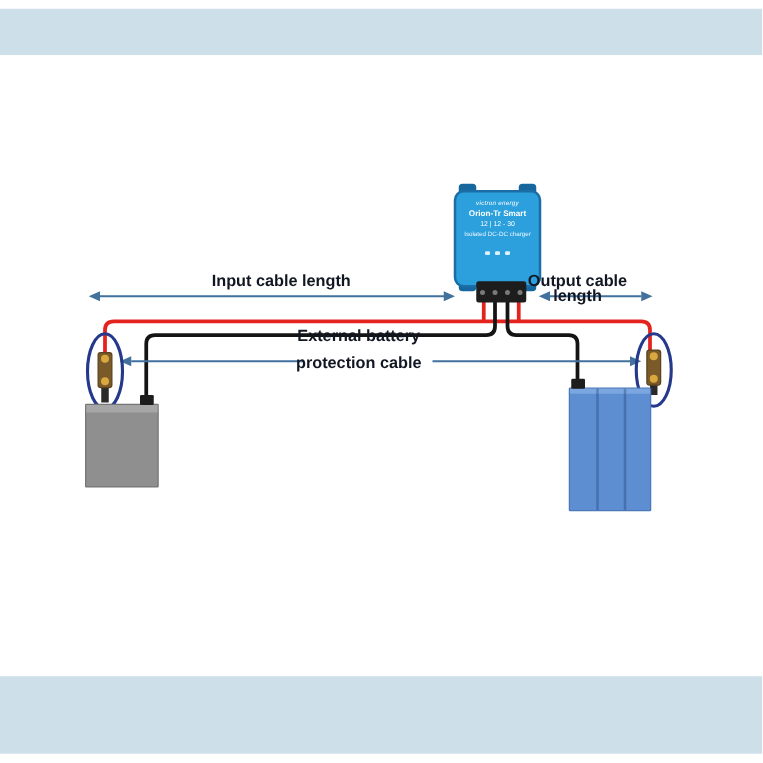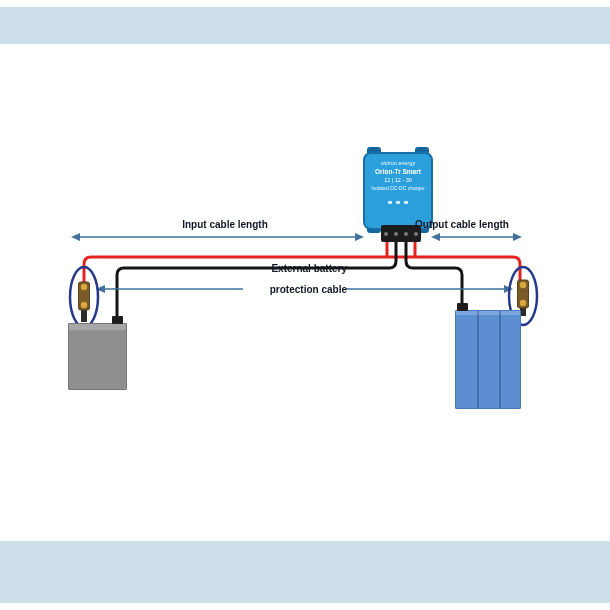--- a/index.html
+++ b/index.html
@@ -5,21 +5,21 @@
   html,body{margin:0;padding:0;background:#ffffff;}
   .scene{position:relative;width:610px;height:610px;background:#ffffff;overflow:hidden;
          font-family:"Liberation Sans", sans-serif;}
   .band{position:absolute;left:0;width:610px;background:#cddfe9;}
   .band.top{top:7px;height:37px;}
   .band.bottom{top:541px;height:62px;}
 
   .wire-layer{position:absolute;left:0;top:0;z-index:1;}
 
   
-  .anno{position:absolute;z-index:5;font-size:10px;font-weight:bold;color:#111722;
+  .anno{position:absolute;z-index:5;font-size:13px;font-weight:bold;color:#111722;
         text-align:center;line-height:12px;}
   .anno.fuses{line-height:21px;}
 
   
   .device-tab{position:absolute;width:14px;height:10px;border-radius:3px;background:#15679e;z-index:2;}
   .device{position:absolute;left:363px;top:152px;width:70px;height:78px;box-sizing:border-box;
           background:#2ba0dd;border:2px solid #1b6ea5;border-radius:8px;z-index:3;
           display:flex;flex-direction:column;align-items:center;padding-top:6px;gap:2px;}
   .device .brand{font-size:5px;font-style:italic;color:#ffffff;letter-spacing:.2px;}
   .device .model{font-size:6.5px;font-weight:bold;color:#ffffff;}
@@ -126,18 +126,18 @@
 
   <div class="battery right">
     <div class="top-face"></div>
     <div class="sep" style="left:21px;"></div>
     <div class="sep" style="left:43px;"></div>
   </div>
   <div class="nub" style="left:457px;top:303px;"></div>
 
   <div class="anno" style="left:147px;top:219px;width:156px;">Input cable length</div>
   <div class="anno" style="left:412px;top:219px;width:100px;">Output cable length</div>
-  <div class="anno fuses" style="left:227px;top:258px;width:120px;text-align:right;">
+  <div class="anno fuses" style="left:227px;top:258px;width:120px;">
     <span>External battery</span><br>
     <span>protection cable</span>
   </div>
 
 </div>
 
 </body></html>

